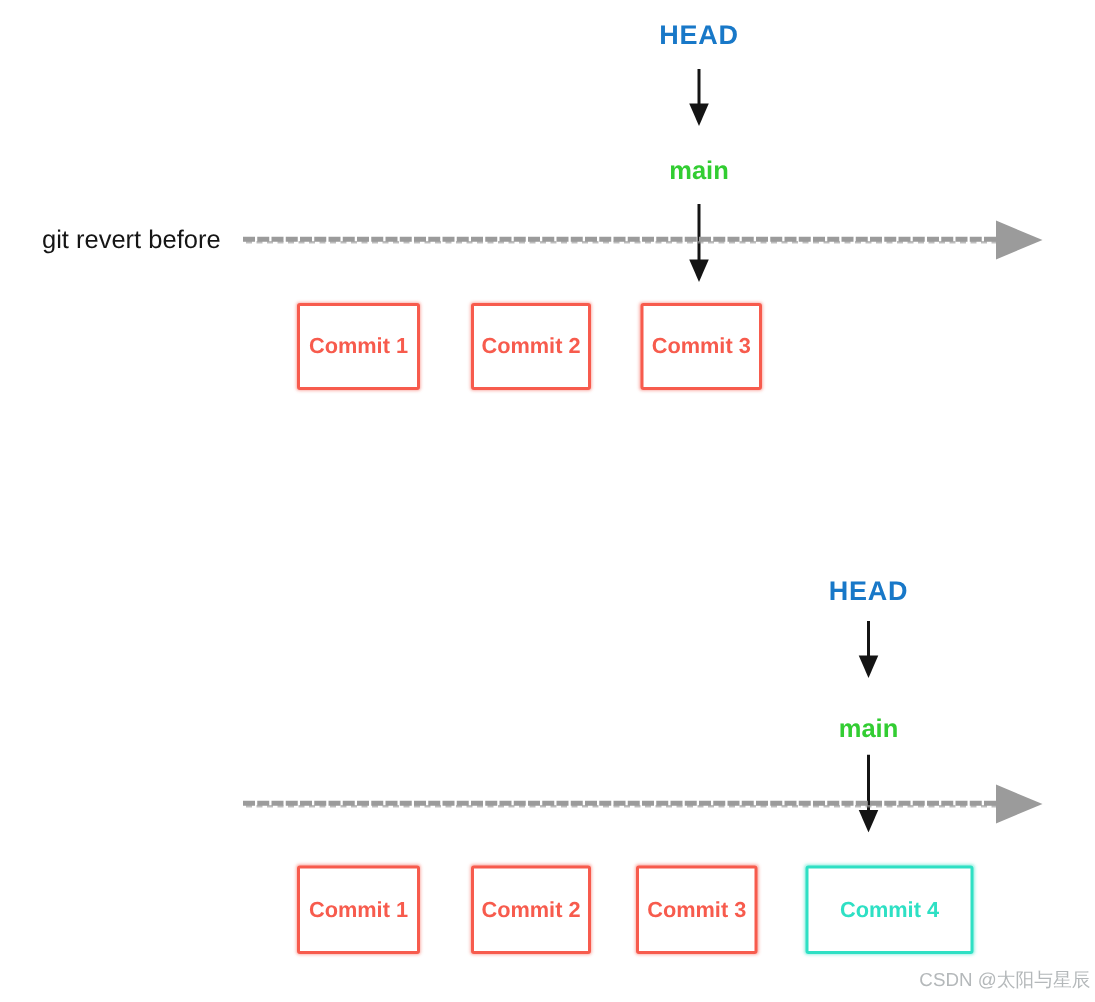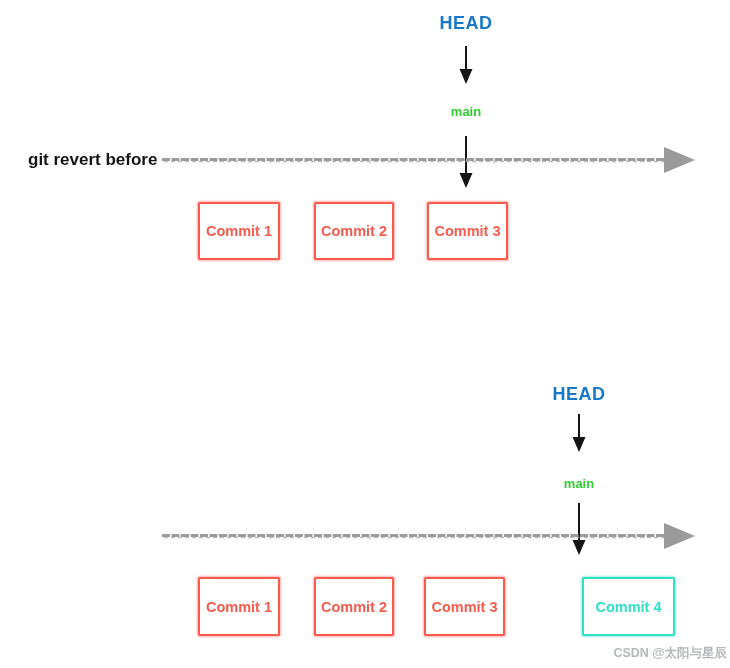--- a/index.html
+++ b/index.html
@@ -20,28 +20,28 @@
 
   .head-label {
     color: #1878c8;
     font-size: 18px;
     font-weight: bold;
     letter-spacing: 0.5px;
     white-space: nowrap;
   }
   .branch-label {
     color: #32cd32;
-    font-size: 13px;
+    font-size: 17px;
     font-weight: bold;
     white-space: nowrap;
   }
   .section-label {
     color: #151515;
     font-size: 17px;
-    font-weight: bold;
+    font-weight: normal;
     white-space: nowrap;
   }
   .commit-box {
     box-sizing: border-box;
     border: 2.5px solid #f75b4d;
     border-radius: 2px;
     box-shadow: 0 0 2px 0.5px rgba(247, 91, 77, 0.45);
     display: flex;
     align-items: center;
     justify-content: center;
@@ -56,21 +56,20 @@
   .commit-box.cyan {
     border-color: #2ee0c4;
     box-shadow: 0 0 2px 0.5px rgba(46, 224, 196, 0.45);
   }
   .commit-box.cyan span { color: #2ee0c4; }
 
   .watermark {
     color: #b4b8ba;
     font-size: 12.5px;
     white-space: nowrap;
-    font-weight: bold;
   }
   svg { display: block; }
 </style>
 </head>
 <body>
 
 <div id="canvas">
 
   <div class="abs centered head-label" style="left:466px; top:13px;">HEAD</div>
 
@@ -127,19 +126,19 @@
 
   <div class="abs commit-box" style="left:198px; top:577px; width:82px; height:59px;">
     <span>Commit 1</span>
   </div>
   <div class="abs commit-box" style="left:314px; top:577px; width:80px; height:59px;">
     <span>Commit 2</span>
   </div>
   <div class="abs commit-box" style="left:424px; top:577px; width:81px; height:59px;">
     <span>Commit 3</span>
   </div>
-  <div class="abs commit-box cyan" style="left:537px; top:577px; width:93px; height:59px;margin-left:45px;">
+  <div class="abs commit-box cyan" style="left:537px; top:577px; width:112px; height:59px;">
     <span>Commit 4</span>
   </div>
 
   <div class="abs watermark" style="right:3px; top:645px;">CSDN @太阳与星辰</div>
 
 </div>
 
 </body></html>

